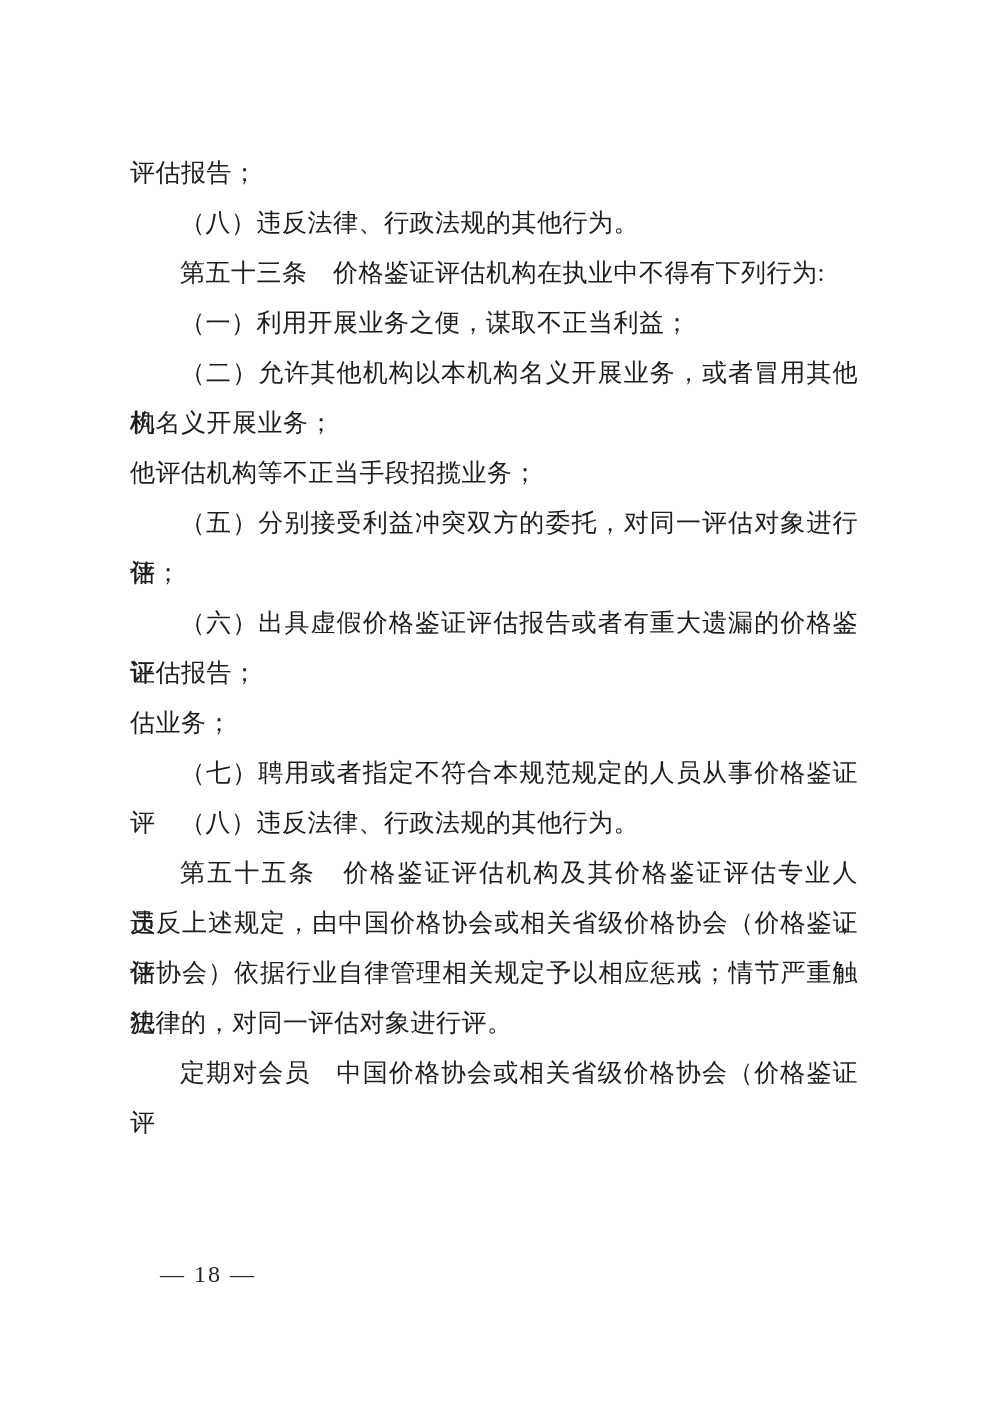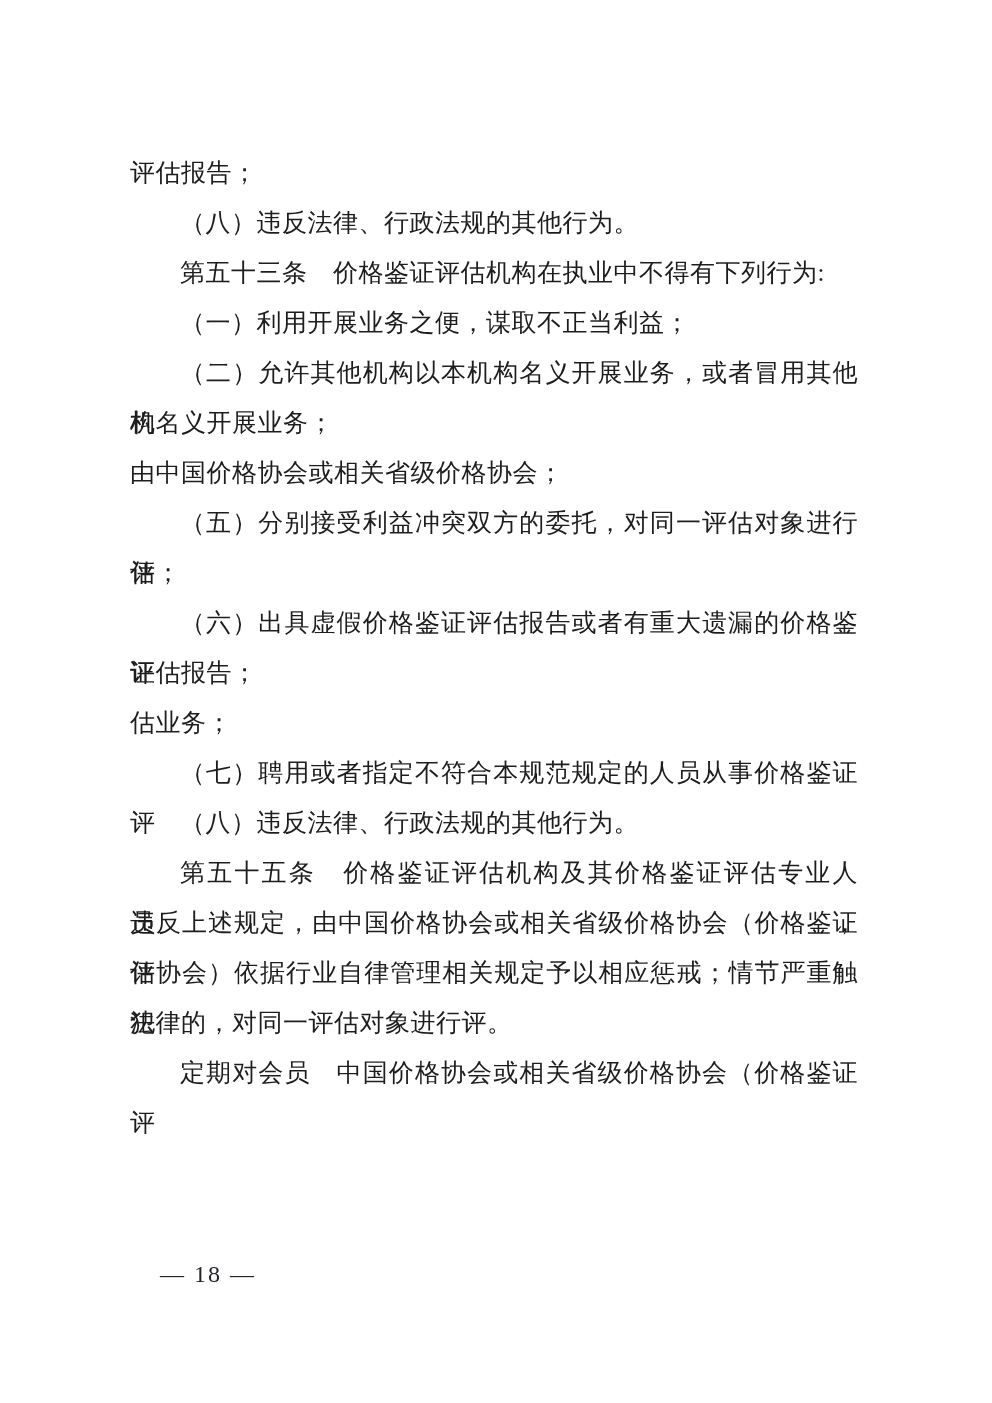--- a/index.html
+++ b/index.html
@@ -55,21 +55,21 @@
 
 <div class="page">
   <div class="content">
 
     <div class="line"><span>评估报告；</span></div>
     <div class="line indent"><span>（八）违反法律、行政法规的其他行为。</span></div>
     <div class="line indent"><span class="b">第五十三条</span><span>　价格鉴证评估机构在执业中不得有下列行为:</span></div>
     <div class="line indent"><span>（一）利用开展业务之便，谋取不正当利益；</span></div>
     <div class="line indent justify"><span>（二）允许其他机构以本机构名义开展业务，或者冒用其他机</span></div>
     <div class="line"><span>构名义开展业务；</span></div>
-    <div class="line"><span>由中国价格协会或相关省级价格协会；</span></div>
+    <div class="line"><span>他评估机构等不正当手段招揽业务；</span></div>
     <div class="line indent justify"><span>（五）分别接受利益冲突双方的委托，对同一评估对象进行评</span></div>
     <div class="line"><span>估；</span></div>
     <div class="line indent justify"><span>（六）出具虚假价格鉴证评估报告或者有重大遗漏的价格鉴证</span></div>
     <div class="line"><span>评估报告；</span></div>
     <div class="line"><span>估业务；</span></div>
     <div class="line indent justify"><span>（七）聘用或者指定不符合本规范规定的人员从事价格鉴证评</span></div>
     <div class="line indent"><span>（八）违反法律、行政法规的其他行为。</span></div>
     <div class="line indent justify"><span class="b">第五十五条</span><span>　价格鉴证评估机构及其价格鉴证评估专业人员，</span></div>
     <div class="line justify"><span>违反上述规定，由中国价格协会或相关省级价格协会（价格鉴证评</span></div>
     <div class="line justify"><span>估协会）依据行业自律管理相关规定予以相应惩戒；情节严重触犯</span></div>

